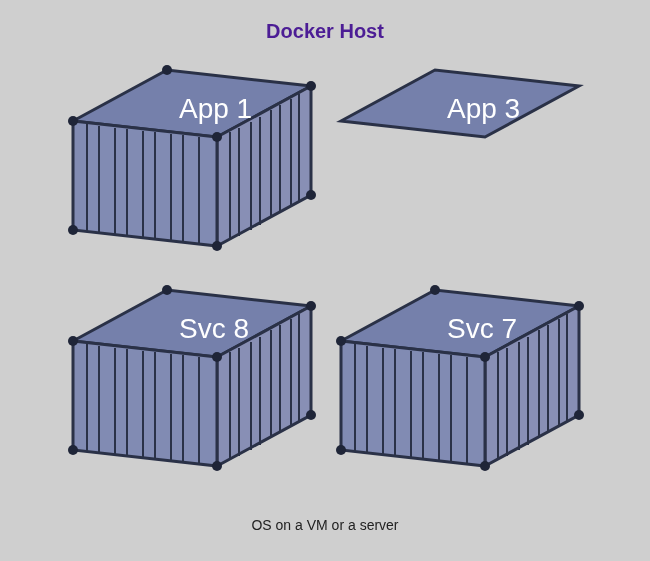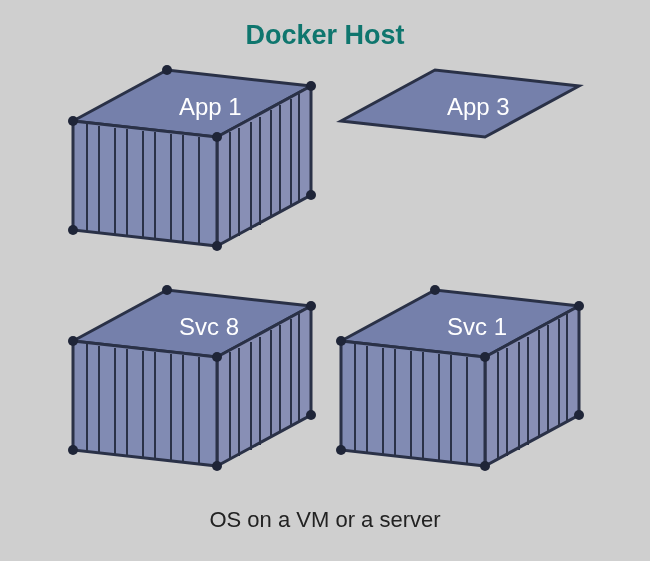--- a/index.html
+++ b/index.html
@@ -13,43 +13,43 @@
       background: #cfcfcf;
       font-family: "Segoe UI", Tahoma, Geneva, Verdana, sans-serif;
       position: relative;
       overflow: hidden;
     }
     .title {
       position: absolute;
       top: 20px;
       left: 50%;
       transform: translateX(-50%);
-      font-size: 27px;
+      font-size: 20px;
       font-weight: bold;
-      color: #0f766e;
+      color: #4c1d95;
     }
     .subtitle {
       position: absolute;
       bottom: 28px;
       left: 50%;
       transform: translateX(-50%);
-      font-size: 22px;
+      font-size: 14px;
       color: #222;
     }
     .container-wrap {
       position: absolute;
     }
     .c1 { left: 67px;  top: 60px; }
     .c2 { left: 335px; top: 60px; }
     .c3 { left: 67px;  top: 280px; }
     .c4 { left: 335px; top: 280px; }
     .label {
       position: absolute;
       color: #fff;
-      font-size: 24px;
+      font-size: 28px;
       font-weight: 300;
       top: 33px;
       left: 112px;
       pointer-events: none;
       white-space: nowrap;
     }
   </style>
 </head>
 <body>
 
@@ -184,16 +184,16 @@
     <line x1="116" y1="75" x2="116" y2="183" stroke="#2a3147" stroke-width="2"></line>
     <line x1="132" y1="77" x2="132" y2="185" stroke="#2a3147" stroke-width="2"></line>
     <circle cx="6" cy="61" r="5" fill="#1f2538"></circle>
     <circle cx="100" cy="10" r="5" fill="#1f2538"></circle>
     <circle cx="244" cy="26" r="5" fill="#1f2538"></circle>
     <circle cx="150" cy="77" r="5" fill="#1f2538"></circle>
     <circle cx="6" cy="170" r="5" fill="#1f2538"></circle>
     <circle cx="150" cy="186" r="5" fill="#1f2538"></circle>
     <circle cx="244" cy="135" r="5" fill="#1f2538"></circle>
   </svg>
-  <div class="label">Svc 1</div>
+  <div class="label">Svc 7</div>
 </div>
 
 <div class="subtitle">OS on a VM or a server</div>
 
 </body></html>

